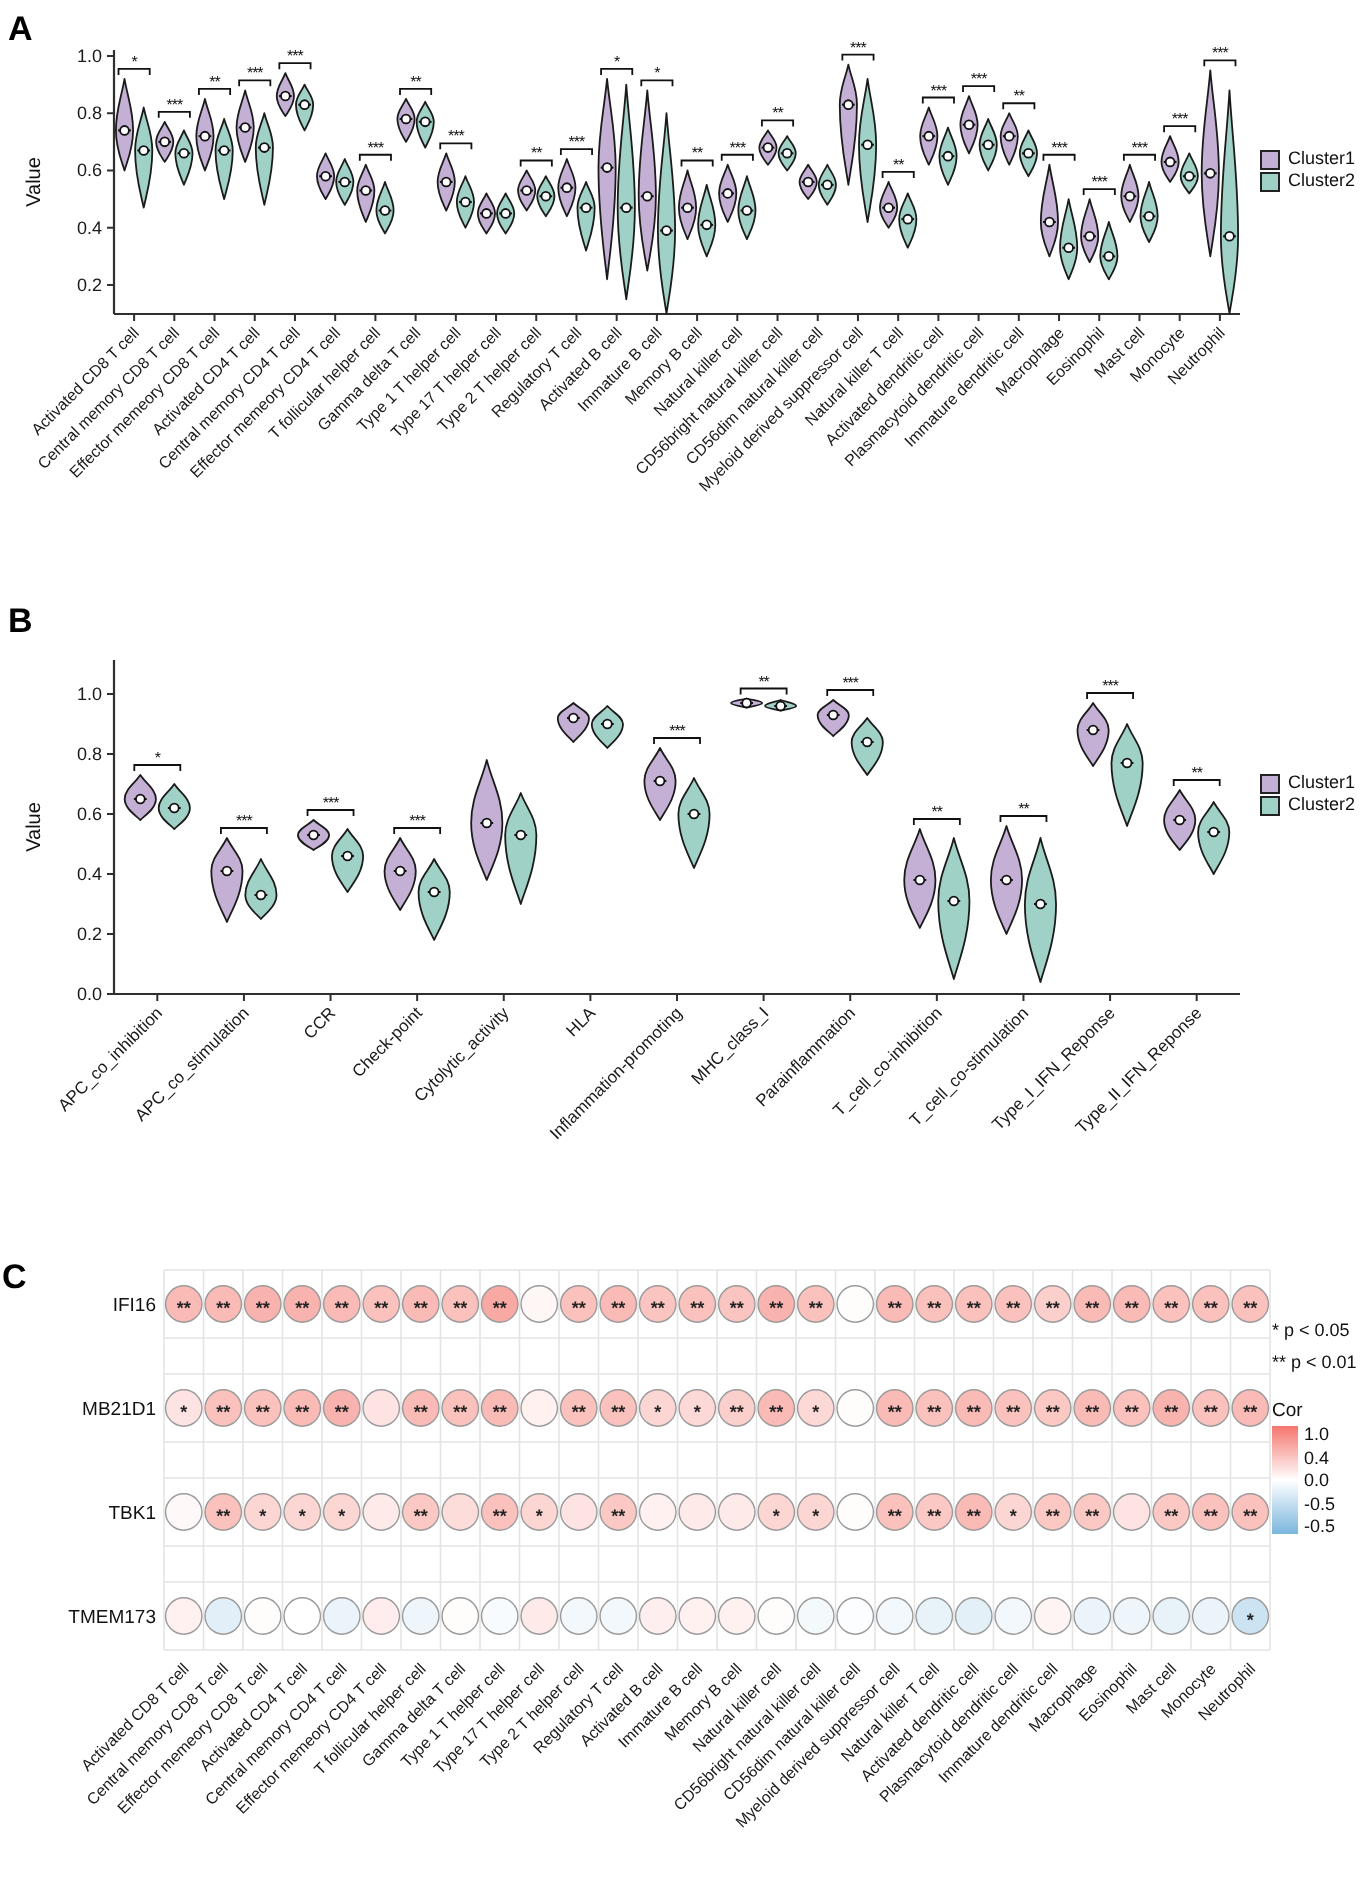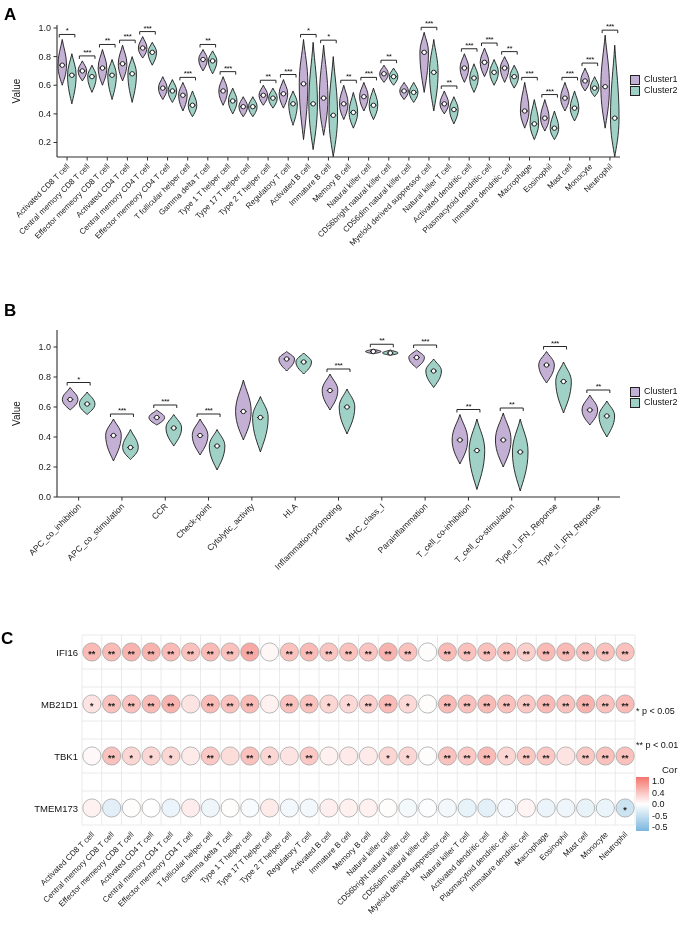--- a/index.html
+++ b/index.html
@@ -11,23 +11,23 @@
   svg{position:absolute;left:0;top:0;font-family:inherit;}
   .panel-letter{position:absolute;font-size:17px;font-weight:bold;color:#000;}
   .pl-a{left:4px;top:5px;}
   .pl-b{left:4px;top:301px;}
   .pl-c{left:1px;top:629px;}
   .cl-legend{position:absolute;left:630px;font-size:9px;line-height:11px;color:#111;}
   .cl-a{top:74px;}
   .cl-b{top:386px;}
   .cl-row{display:flex;align-items:flex-end;gap:4px;height:11px;}
   .swatch{display:inline-block;width:10px;height:10px;border:1px solid #222;box-sizing:border-box;}
-  .c-legend{position:absolute;left:636px;top:706px;width:49px;font-size:9px;color:#111;}
-  .c-leg-p2{margin-top:24px;}
-  .c-cor-title{margin-top:14px;font-size:9.5px;margin-left:26px;}
+  .c-legend{position:absolute;left:636px;top:660px;width:49px;font-size:9px;color:#111;}
+  .c-leg-p2{margin-top:6px;}
+  .c-cor-title{margin-top:14px;font-size:9.5px;}
   .cb-wrap{margin-top:2px;display:flex;gap:3px;}
   .cbar{width:13px;height:54px;}
   .cb-ticks{height:54px;display:flex;flex-direction:column;justify-content:space-between;font-size:9px;line-height:8px;}
 </style>
 </head>
 <body>
 
 <svg id="fig" width="685" height="939" viewBox="0 0 685 939">
     <g>
       <line x1="57" y1="25" x2="57" y2="157" stroke="#2f2f2f" stroke-width="1.1"></line>

